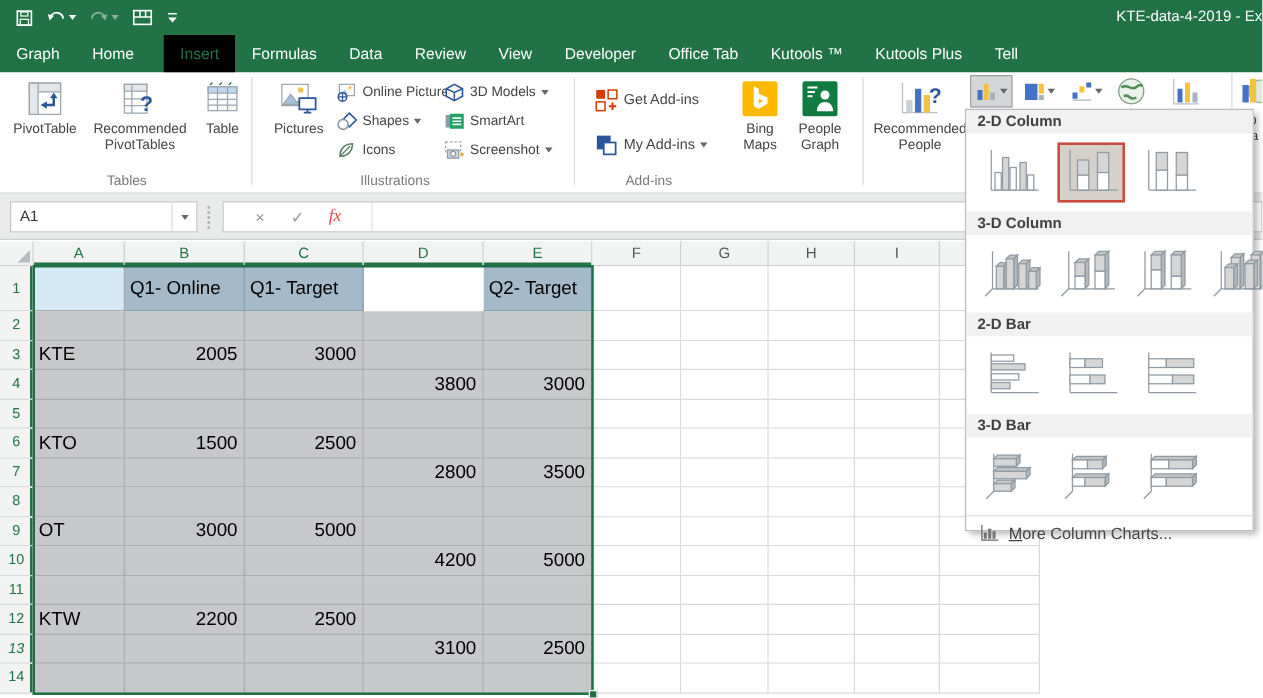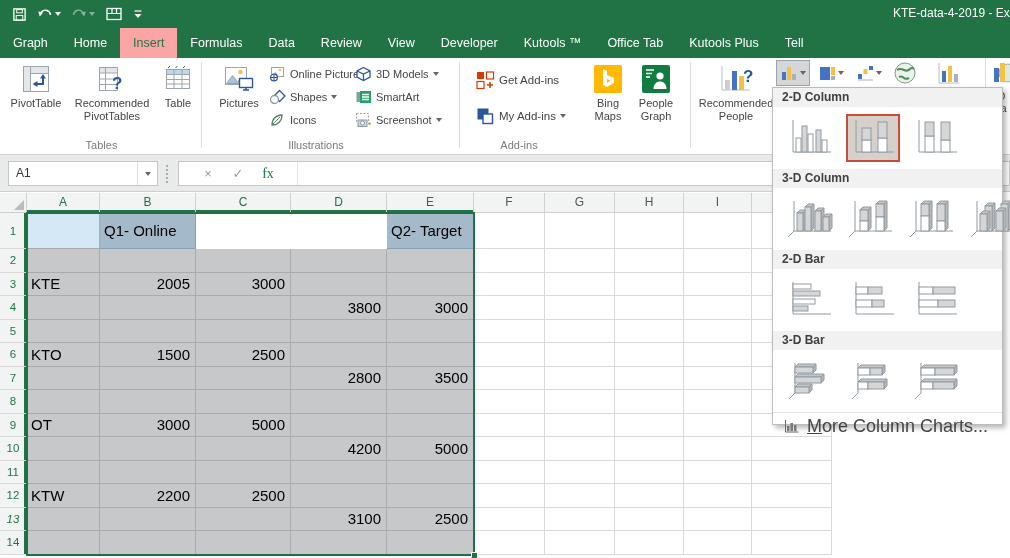--- a/index.html
+++ b/index.html
@@ -10,21 +10,21 @@
   
   #titlebar { position:absolute; left:0; top:0; width:1010px; height:28px; background:#217346; }
   #qat { position:absolute; left:12px; top:2px; height:24px; display:flex; align-items:center; gap:10px; }
   .qbtn { display:flex; align-items:center; gap:2px; }
   .dim { opacity:.45; }
   #win-title { position:absolute; left:893px; top:6px; color:#fff; font-size:12px; white-space:nowrap; }
 
   
   #tabbar { position:absolute; left:0; top:28px; width:1010px; height:30px; background:#217346; display:flex; align-items:stretch; }
   .tab { color:#fff; font-size:12.5px; line-height:30px; padding:0 13px; white-space:nowrap; cursor:default; }
-  .tab.active { background:#fca5a5; color:#217346; }
+  .tab.active { background:#000000; color:#217346;margin-left:11px; }
   #tellme { display:flex; align-items:center; gap:6px; color:#fff; font-size:12.5px; padding:0 8px; white-space:nowrap; overflow:hidden; }
 
   
   #ribbon { position:absolute; left:0; top:58px; width:1010px; height:97px; background:#fff; border-bottom:1px solid #d2d2d2; }
   .grp { position:absolute; top:0; height:96px; }
   .gsep { position:absolute; top:4px; width:1px; height:86px; background:#dcdcdc; }
   .glabel { position:absolute; bottom:3px; left:0; right:0; text-align:center; font-size:11px; color:#7a7a7a; }
   .bigbtn { position:absolute; top:3px; display:flex; flex-direction:column; align-items:center; text-align:center; cursor:default; }
   .bigbtn .bicon { height:36px; display:flex; align-items:center; justify-content:center; }
   .blabel { font-size:11px; color:#444; line-height:13px; }
@@ -34,21 +34,21 @@
   .chartbtn { position:absolute; top:2px; width:34px; height:26px; display:flex; align-items:center; justify-content:center; gap:2px; border:1px solid transparent; }
   .chartbtn.pressed { background:#d4d6d8; border-color:#9aa4ad; }
 
   
   #fbar { position:absolute; left:0; top:155px; width:1010px; height:37px; background:#e9eaea; border-bottom:1px solid #cfcfcf; }
   #namebox { position:absolute; left:8px; top:6px; width:150px; height:25px; background:#fff; border:1px solid #c6c6c6; font-size:12px; color:#333; line-height:23px; padding-left:7px; }
   #namebox .nbdd { position:absolute; right:0; top:0; width:20px; height:23px; border-left:1px solid #e0e0e0; display:flex; align-items:center; justify-content:center; }
   #fdots { position:absolute; left:166px; top:10px; height:18px; width:1px; border-left:2px dotted #adadad; }
   #fxarea { position:absolute; left:178px; top:6px; width:832px; height:25px; background:#fff; border:1px solid #c6c6c6; display:flex; align-items:center; }
   .fxbtn { width:30px; text-align:center; color:#9b9b9b; font-size:13px; }
-  .fxit  { font-family:"Liberation Serif", serif; color:#15803d; font-size:14px; }
+  .fxit  { font-family:"Liberation Serif", serif; font-style:italic; color:#ef4444; font-size:14px; }
   #fxdiv { width:1px; height:23px; background:#e2e2e2; margin-left:14px; }
 
   
   #grid { position:absolute; left:0; top:192px; width:1010px; height:366px; background:#fff; }
   .chd { position:absolute; background:#f2f3f3; font-size:12px; text-align:center; border-right:1px solid #cfcfcf; border-bottom:1px solid #cfcfcf; line-height:19px; }
   .chd.sel { color:#217346; box-shadow:inset 0 -2px 0 #217346; }
   .chd.uns { color:#555; }
   .rhd { position:absolute; background:#f2f3f3; font-size:11.5px; color:#217346; text-align:center; border-right:1px solid #cfcfcf; border-bottom:1px solid #d9d9d9; box-shadow:inset -2px 0 0 #217346; display:flex; align-items:center; justify-content:center; }
   #corner { position:absolute; background:#f2f3f3; border-right:1px solid #cfcfcf; border-bottom:1px solid #cfcfcf; }
   #corner::after { content:""; position:absolute; right:2px; bottom:2px; border-left:10px solid transparent; border-bottom:10px solid #b6bcc1; }
@@ -61,21 +61,21 @@
   .cell.txt { justify-content:flex-start; padding-left:4px; }
   #selrect { position:absolute; border:2px solid #1f7145; pointer-events:none; }
   #fillhandle { position:absolute; width:7px; height:7px; background:#1f7145; border:1px solid #fff; }
 
   
   #chartmenu { position:absolute; left:772px; top:87px; width:231px; height:338px; background:#fff; border:1px solid #bcbcbc; box-shadow:3px 3px 5px rgba(0,0,0,.28); z-index:50; }
   .cm-head { height:19px; background:#f1f1f1; font-size:12px; font-weight:bold; color:#3f3f3f; line-height:19px; padding-left:9px; }
   .cm-row { display:flex; align-items:center; padding:7px 0 7px 10px; gap:9px; }
   .cm-item { width:54px; height:48px; display:flex; align-items:center; justify-content:center; border:2px solid transparent; }
   .cm-item.selected { background:#d5d1ca; border-color:#cb4a3b; }
-  .cm-footer { border-top:1px solid #e3e3e3; height:27px; display:flex; align-items:center; gap:8px; padding-left:11px; font-size:18px; color:#444; }
+  .cm-footer { border-top:1px solid #e3e3e3; height:27px; display:flex; align-items:center; gap:8px; padding-left:11px; font-size:13px; color:#444; }
 </style>
 </head>
 <body>
 
 <div id="app">
 
   <div id="titlebar">
     <div id="qat">
       <span class="qbtn">
         <svg width="15" height="15" viewBox="0 0 16 16">
@@ -117,22 +117,22 @@
   <div id="tabbar">
     <div id="tabs" style="display:flex">
         <div class="tab">Graph</div>
         <div class="tab">Home</div>
         <div class="tab active">Insert</div>
         <div class="tab">Formulas</div>
         <div class="tab">Data</div>
         <div class="tab">Review</div>
         <div class="tab">View</div>
         <div class="tab">Developer</div>
+        <div class="tab">Office Tab</div>
         <div class="tab">Kutools ™</div>
-        <div class="tab">Office Tab</div>
         <div class="tab">Kutools Plus</div>
         <div class="tab">Tell</div>
       </div>
   </div>
 
   <div id="ribbon">
 
     <div class="grp" style="left:2px;width:199px">
       <div class="bigbtn" style="left:4px;width:60px">
         <div class="bicon">
@@ -378,20 +378,21 @@
       <div class="chd sel" style="left: 291px; top: 1px; width: 96px; height: 20px;">D</div>
       <div class="chd sel" style="left: 387px; top: 1px; width: 87px; height: 20px;">E</div>
       <div class="chd uns" style="left: 474px; top: 1px; width: 71px; height: 20px;">F</div>
       <div class="chd uns" style="left: 545px; top: 1px; width: 70px; height: 20px;">G</div>
       <div class="chd uns" style="left: 615px; top: 1px; width: 69px; height: 20px;">H</div>
       <div class="chd uns" style="left: 684px; top: 1px; width: 68px; height: 20px;">I</div>
       <div class="chd uns" style="left: 752px; top: 1px; width: 80px; height: 20px;">J</div>
       <div class="rhd" style="left: 0px; top: 21px; width: 27px; height: 36px;">1</div>
       <div class="cell activec txt" style="left: 27px; top: 21px; width: 73px; height: 36px;"></div>
       <div class="cell hdrfill txt" style="left: 100px; top: 21px; width: 96px; height: 36px;">Q1- Online</div>
+      <div class="cell hdrfill txt" style="left: 196px; top: 21px; width: 95px; height: 36px;">Q1- Target</div>
       <div class="cell hdrfill txt" style="left: 387px; top: 21px; width: 87px; height: 36px;">Q2- Target</div>
       <div class="cell plain txt" style="left: 474px; top: 21px; width: 71px; height: 36px;"></div>
       <div class="cell plain txt" style="left: 545px; top: 21px; width: 70px; height: 36px;"></div>
       <div class="cell plain txt" style="left: 615px; top: 21px; width: 69px; height: 36px;"></div>
       <div class="cell plain txt" style="left: 684px; top: 21px; width: 68px; height: 36px;"></div>
       <div class="cell plain txt" style="left: 752px; top: 21px; width: 80px; height: 36px;"></div>
       <div class="rhd" style="left: 0px; top: 57px; width: 27px; height: 23.5px;">2</div>
       <div class="cell selc txt" style="left: 27px; top: 57px; width: 73px; height: 23.5px;"></div>
       <div class="cell selc txt" style="left: 100px; top: 57px; width: 96px; height: 23.5px;"></div>
       <div class="cell selc txt" style="left: 196px; top: 57px; width: 95px; height: 23.5px;"></div>

